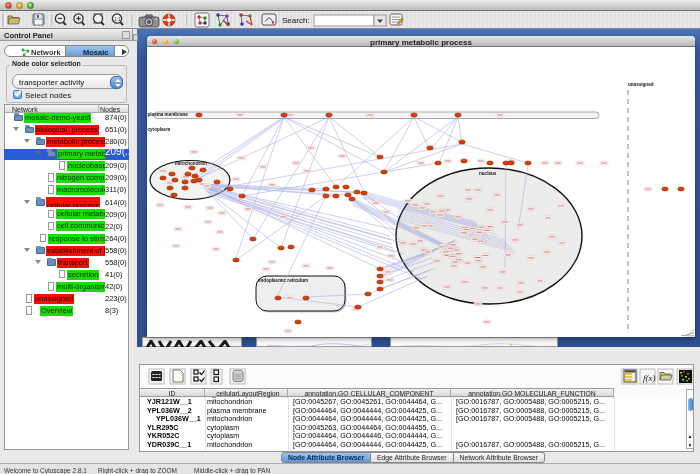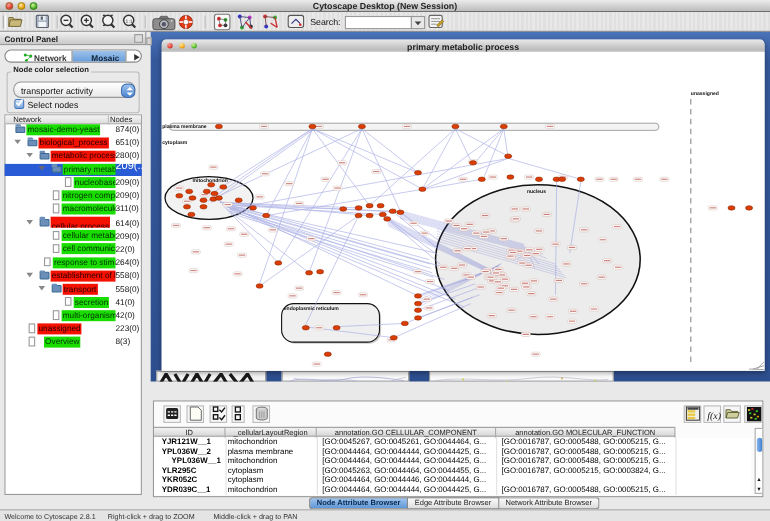--- a/index.html
+++ b/index.html
@@ -2,21 +2,20 @@
 <html><head><meta charset="utf-8"><style>
 * { margin:0; padding:0; box-sizing:border-box; }
 body { width:700px; height:474px; font-family:"Liberation Sans",sans-serif; position:relative; overflow:hidden; background:#e8e8e8; }
 .abs { position:absolute; }
 </style></head><body>
 
 <div class="abs" style="left:0;top:0;width:700px;height:11px;background:linear-gradient(#ececec,#bcbcbc);border-bottom:1px solid #6e6e6e">
   <div class="abs" style="left:4.5px;top:2px;width:7px;height:7px;border-radius:50%;background:radial-gradient(circle at 35% 30%,#ff9a90,#e2453c 60%,#b02015);border:0.5px solid #a52"></div>
   <div class="abs" style="left:15.5px;top:2px;width:7px;height:7px;border-radius:50%;background:radial-gradient(circle at 35% 30%,#ffe9a8,#f0a818 60%,#c07c00);border:0.5px solid #a80"></div>
   <div class="abs" style="left:26.5px;top:2px;width:7px;height:7px;border-radius:50%;background:radial-gradient(circle at 35% 30%,#d6f3a0,#57ba2e 60%,#2e8000);border:0.5px solid #381"></div>
-  <div class="abs" style="left:0;top:1px;width:700px;text-align:center;font-size:8px;font-weight:bold;color:#222">Cytoscape Desktop (New Session)</div>
 </div>
 
 <div class="abs" style="left:0;top:11px;width:700px;height:18px;background:repeating-linear-gradient(90deg,#e8e8e8 0 2px,#e0e0e0 2px 4px);border-bottom:1px solid #888">
 <svg class="abs" style="left:0;top:0" width="700" height="18" viewBox="0 0 700 18">
 <line x1="3" y1="3" x2="3" y2="15" stroke="#aaa"></line>
       <line x1="5" y1="3" x2="5" y2="15" stroke="#fff"></line>
 <g transform="translate(8,3)">
         <path d="M0 10 L1.5 4 L12 4 L10.5 10 Z M0 10 L0 2 L4 2 L5 3.5 L11 3.5" fill="#c8b97a" stroke="#6b5d2a" stroke-width="0.8"></path>
       </g>
 <g transform="translate(33,3)">
@@ -754,21 +753,20 @@
 <div style="position:absolute;left:0px;top:50.2px;width:543px;height:8.6px;background:#fff;font-size:7.2px;line-height:8.6px;white-space:nowrap;overflow:hidden">
         <span style="position:absolute;left:16px;font-weight:bold">YPL036W__1</span>
         <span style="position:absolute;left:67px">mitochondrion</span>
         <span style="position:absolute;left:153px">[GO:0044464, GO:0044444, GO:0044425, G...</span>
         <span style="position:absolute;left:316px;width:226px;overflow:hidden;display:inline-block">[GO:0016787, GO:0005488, GO:0005215, G...</span>
       </div>
 <div style="position:absolute;left:0px;top:58.800000000000004px;width:543px;height:8.6px;background:#fff;font-size:7.2px;line-height:8.6px;white-space:nowrap;overflow:hidden">
         <span style="position:absolute;left:7px;font-weight:bold">YLR295C</span>
         <span style="position:absolute;left:67px">cytoplasm</span>
         <span style="position:absolute;left:153px">[GO:0045263, GO:0044464, GO:0044455, G...</span>
-        <span style="position:absolute;left:316px;width:226px;overflow:hidden;display:inline-block">[GO:0016787, GO:0005215, GO:0003824, G...</span>
       </div>
 <div style="position:absolute;left:0px;top:67.4px;width:543px;height:8.6px;background:#fff;font-size:7.2px;line-height:8.6px;white-space:nowrap;overflow:hidden">
         <span style="position:absolute;left:7px;font-weight:bold">YKR052C</span>
         <span style="position:absolute;left:67px">cytoplasm</span>
         <span style="position:absolute;left:153px">[GO:0044464, GO:0044446, GO:0044444, G...</span>
       </div>
 <div style="position:absolute;left:0px;top:76.0px;width:543px;height:8.6px;background:#fff;font-size:7.2px;line-height:8.6px;white-space:nowrap;overflow:hidden">
         <span style="position:absolute;left:7px;font-weight:bold">YDR039C__1</span>
         <span style="position:absolute;left:67px">mitochondrion</span>
         <span style="position:absolute;left:153px">[GO:0044464, GO:0044444, GO:0044425, G...</span>

